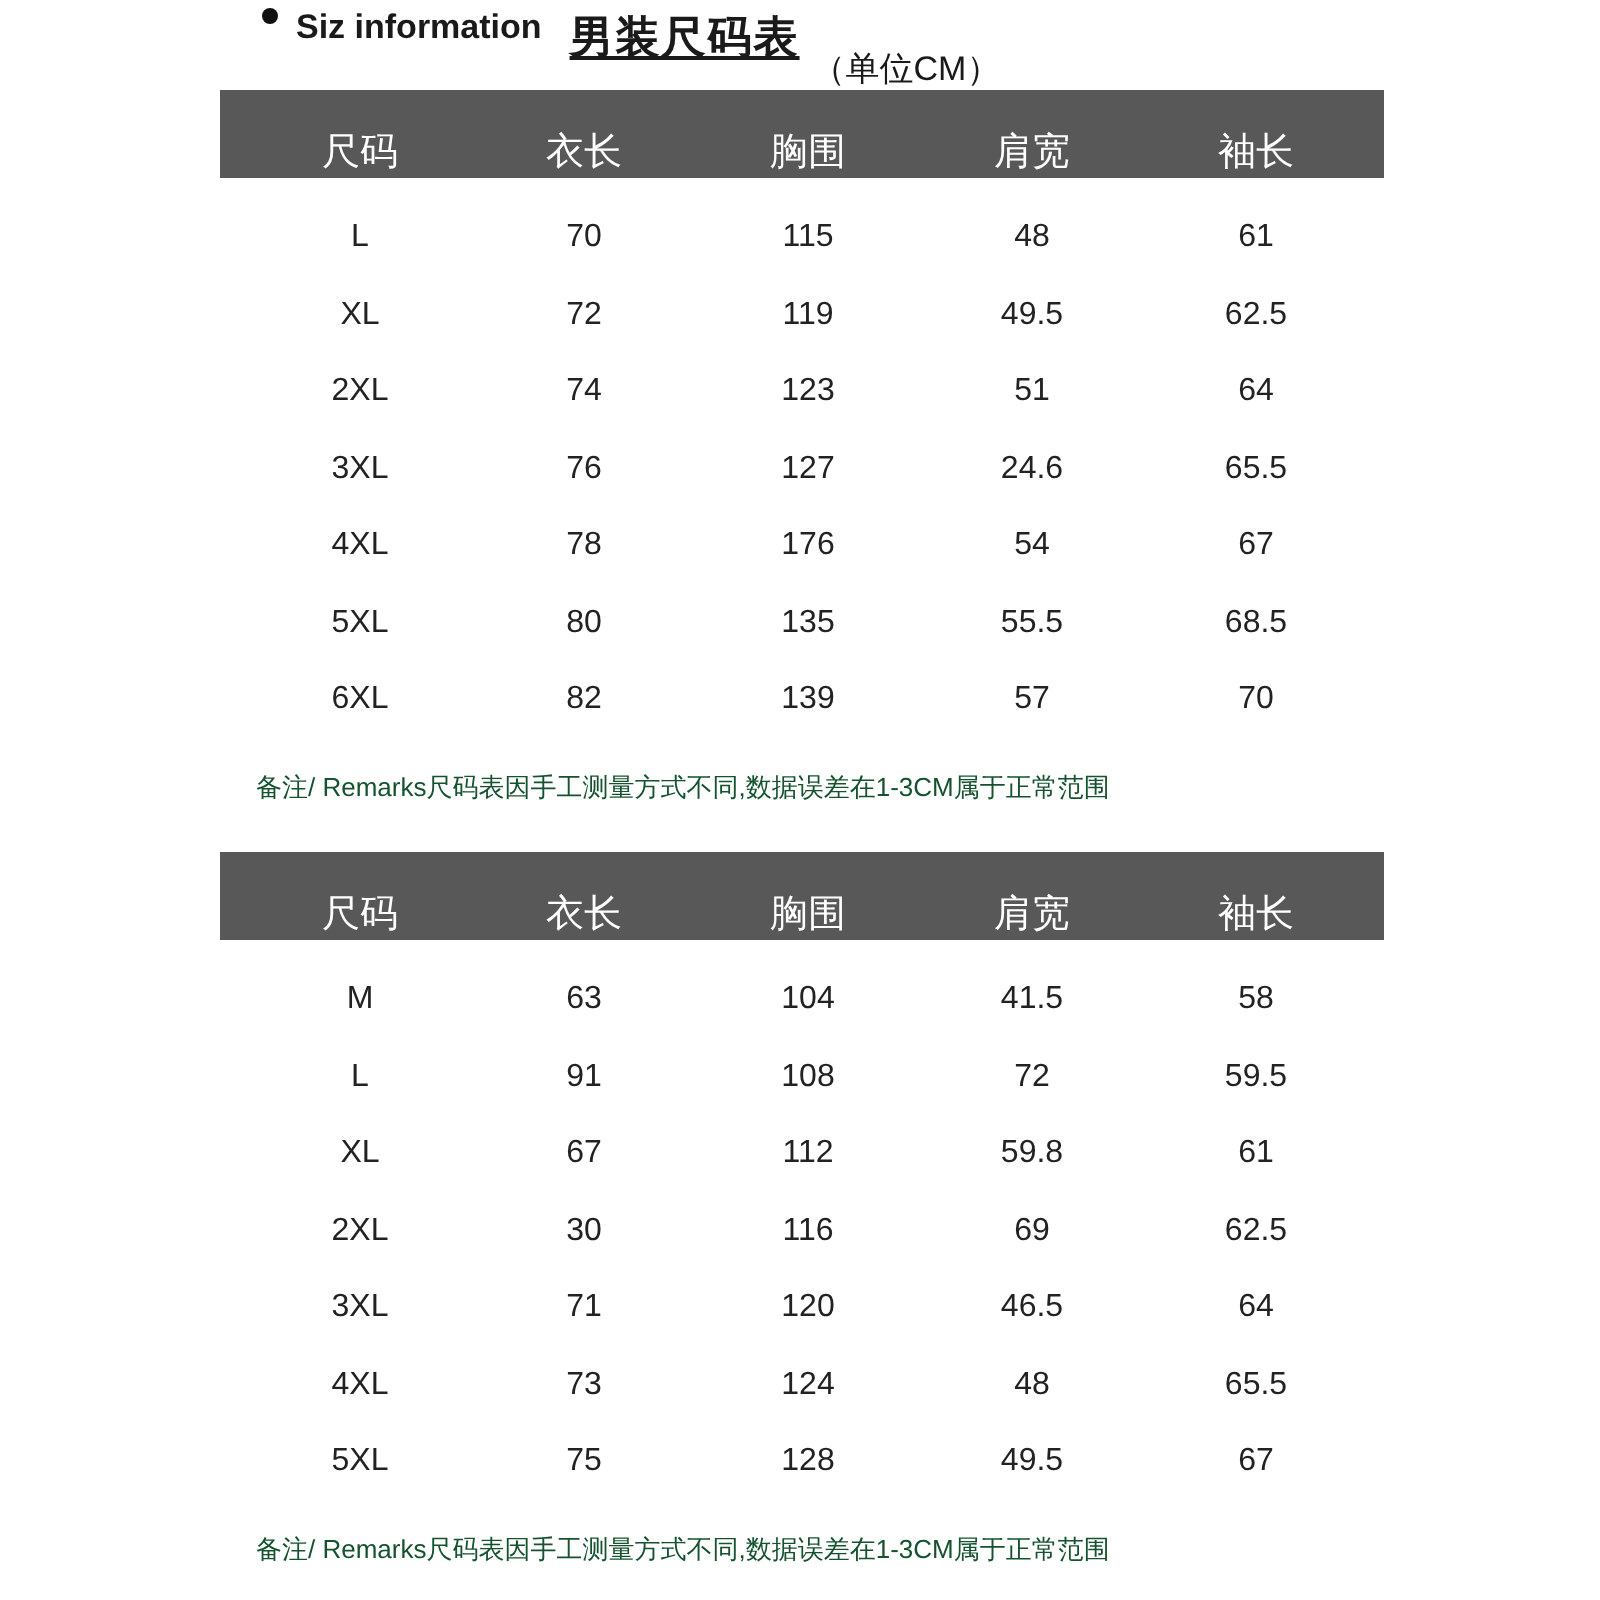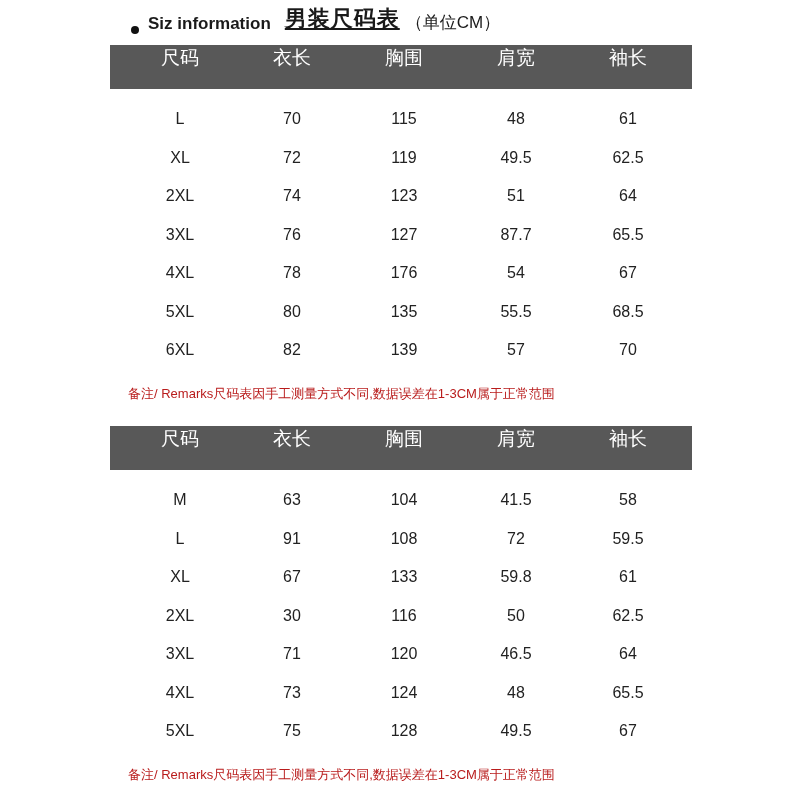--- a/index.html
+++ b/index.html
@@ -1,30 +1,30 @@
 <!DOCTYPE html>
 <html><head>
 <meta charset="utf-8">
 <style>
   html, body { margin: 0; padding: 0; }
   body { width: 800px; height: 800px; background: #ffffff; position: relative; overflow: hidden;
          font-family: "Liberation Sans", "DejaVu Sans", sans-serif; color: #1a1a1a; }
-  .title { position: absolute; left: 131px; top: 4px; height: 30px; display: flex; align-items: flex-end; white-space: nowrap; }
+  .title { position: absolute; left: 131px; top: 4px; height: 30px; display: flex; align-items: flex-start; white-space: nowrap; }
   .title .dot { width: 8px; height: 8px; border-radius: 50%; background: #111; margin-right: 9px; }
   .title .en { font-size: 17px; font-weight: bold; margin-right: 14px; }
   .title .cn { font-size: 22px; font-weight: bold; letter-spacing: 1px; text-decoration: underline; }
   .title .unit { font-size: 17px; margin-left: 6px; margin-top: 19px; }
   .table { position: absolute; left: 110px; width: 582px; }
-  .thead { height: 44px; background: #585858; display: flex; align-items: flex-start; }
+  .thead { height: 44px; background: #585858; display: flex; align-items: flex-end; }
   .cell { width: 112px; text-align: center; flex: none; }
   .cell.first { margin-left: 14px; }
   .thead .cell { color: #ffffff; font-size: 19px; }
   .tbody .row { height: 38.5px; display: flex; align-items: center; font-size: 16px; color: #222; }
   .tbody { padding-top: 11px; }
-  .note { position: absolute; left: 128px; font-size: 13px; color: #b91c1c; white-space: nowrap; }
+  .note { position: absolute; left: 128px; font-size: 13px; color: #14532d; white-space: nowrap; }
 </style>
 </head>
 <body>
 
 <div class="title">
   <span class="dot"></span>
   <span class="en">Siz information</span>
   <span class="cn">男装尺码表</span>
   <span class="unit">（单位CM）</span>
 </div>
@@ -56,21 +56,21 @@
         <div class="cell first">2XL</div>
         <div class="cell">74</div>
         <div class="cell">123</div>
         <div class="cell">51</div>
         <div class="cell">64</div>
       </div>
       <div class="row">
         <div class="cell first">3XL</div>
         <div class="cell">76</div>
         <div class="cell">127</div>
-        <div class="cell">87.7</div>
+        <div class="cell">24.6</div>
         <div class="cell">65.5</div>
       </div>
       <div class="row">
         <div class="cell first">4XL</div>
         <div class="cell">78</div>
         <div class="cell">176</div>
         <div class="cell">54</div>
         <div class="cell">67</div>
       </div>
       <div class="row">
@@ -110,29 +110,29 @@
       <div class="row">
         <div class="cell first">L</div>
         <div class="cell">91</div>
         <div class="cell">108</div>
         <div class="cell">72</div>
         <div class="cell">59.5</div>
       </div>
       <div class="row">
         <div class="cell first">XL</div>
         <div class="cell">67</div>
-        <div class="cell">133</div>
+        <div class="cell">112</div>
         <div class="cell">59.8</div>
         <div class="cell">61</div>
       </div>
       <div class="row">
         <div class="cell first">2XL</div>
         <div class="cell">30</div>
         <div class="cell">116</div>
-        <div class="cell">50</div>
+        <div class="cell">69</div>
         <div class="cell">62.5</div>
       </div>
       <div class="row">
         <div class="cell first">3XL</div>
         <div class="cell">71</div>
         <div class="cell">120</div>
         <div class="cell">46.5</div>
         <div class="cell">64</div>
       </div>
       <div class="row">

